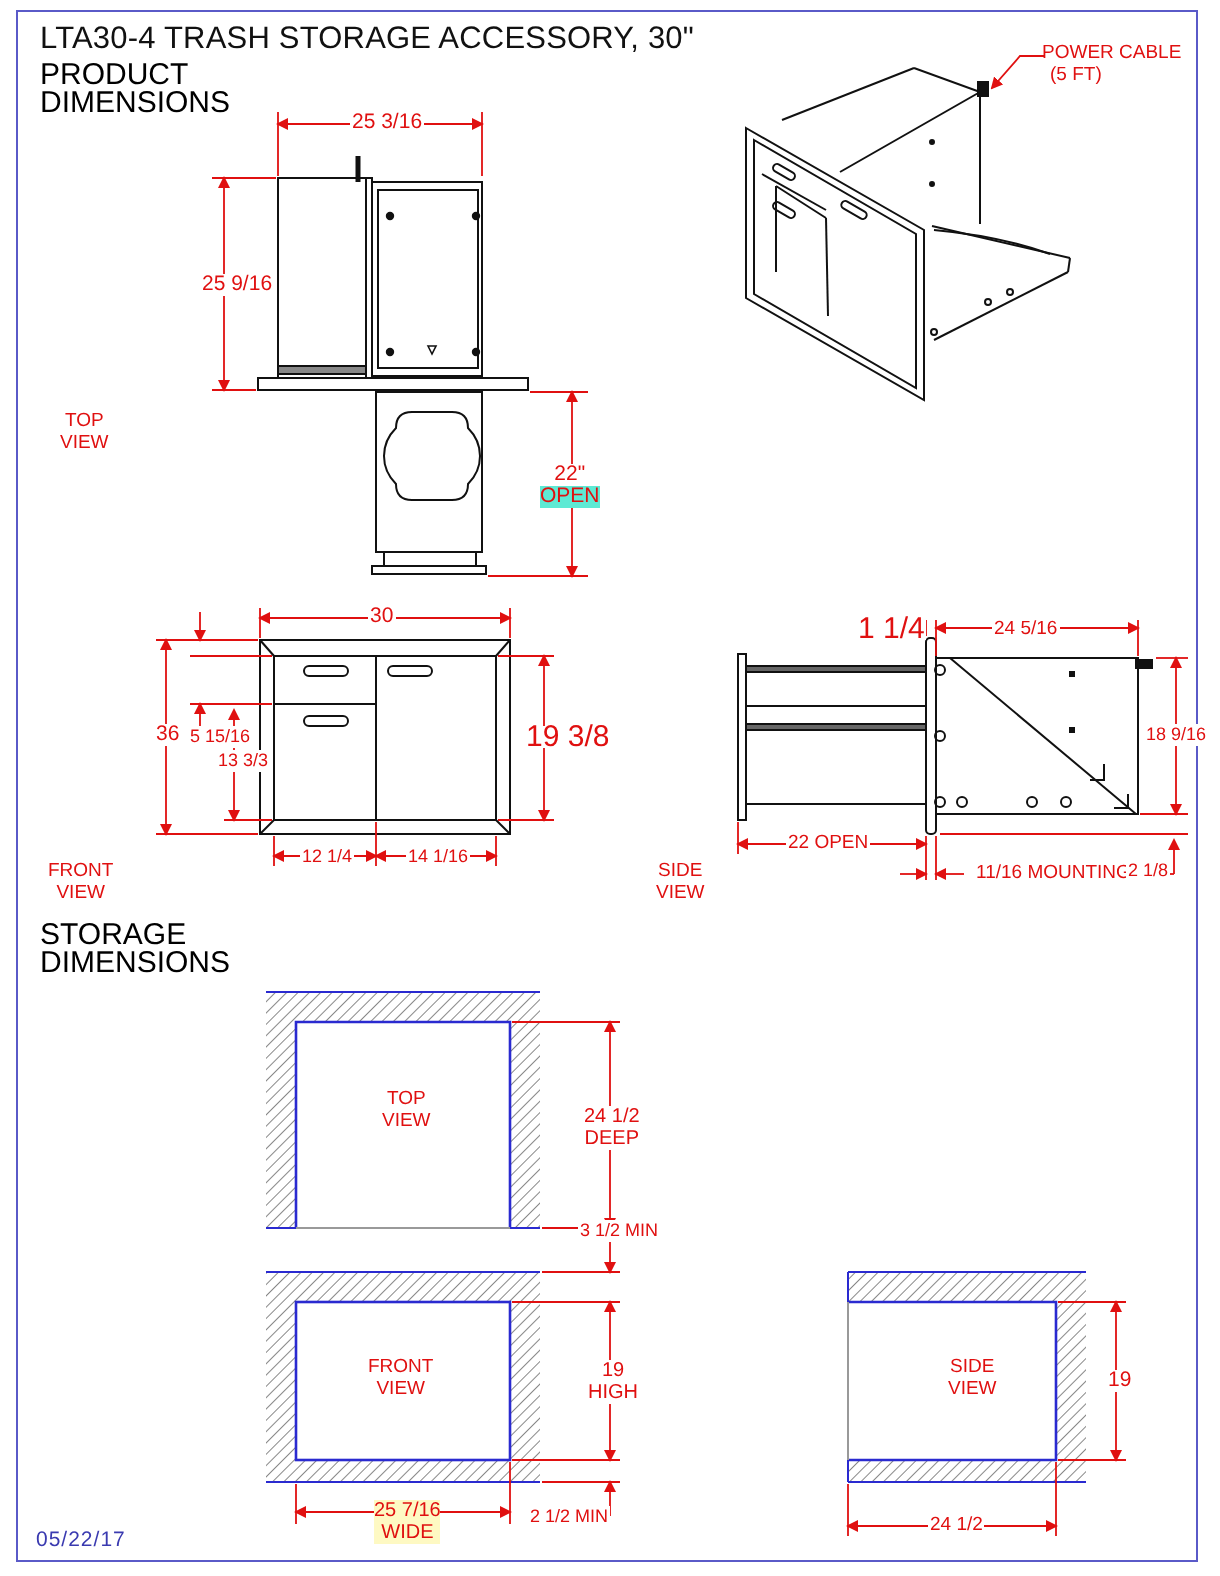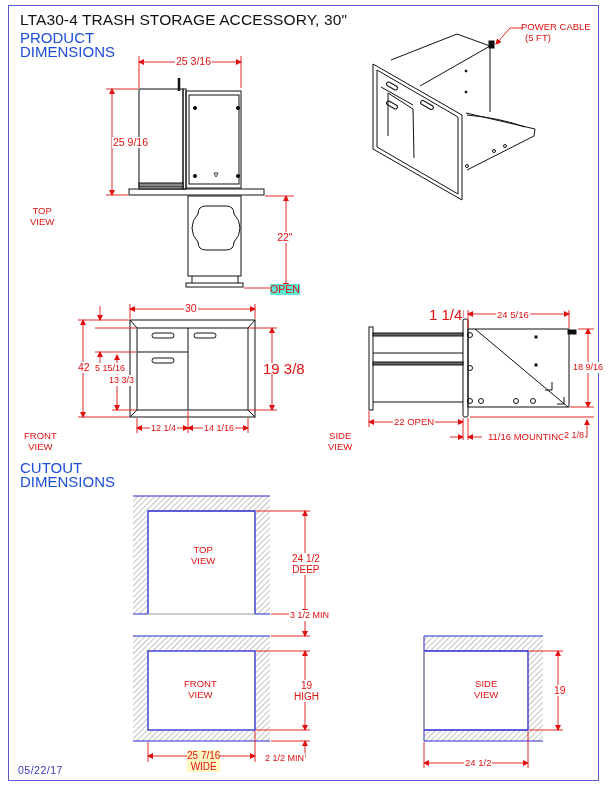--- a/index.html
+++ b/index.html
@@ -1,39 +1,39 @@
 <!DOCTYPE html>
 <html><head>
 <meta charset="utf-8">
 <style>
   html,body{margin:0;padding:0;background:#ffffff;}
   body{width:610px;height:788px;position:relative;overflow:hidden;font-family:"Liberation Sans",sans-serif;}
   .frame{position:absolute;left:8px;top:5px;width:591px;height:776px;border:1.5px solid #5a5ac8;box-sizing:border-box;}
   .title{position:absolute;left:20px;top:11px;font-size:15.5px;color:#111;letter-spacing:0.1px;white-space:nowrap;}
-  .sect{position:absolute;font-size:15px;line-height:14px;color:#1d4ed8;}
+  .sect{position:absolute;font-size:15px;line-height:14px;color:#000000;}
   .sect span{display:block;}
   .lbl{position:absolute;font-size:9.5px;line-height:11px;color:#e01010;text-align:center;white-space:nowrap;}
   .dim{position:absolute;font-size:10.5px;line-height:11px;color:#e01010;white-space:nowrap;background:#fff;padding:0 1px;}
   .date{position:absolute;left:18px;top:764px;font-size:10.5px;color:#3a3ab0;letter-spacing:0.5px;}
   svg{position:absolute;left:0;top:0;}
 </style>
 </head>
 <body>
 
 <div class="frame"></div>
 
 <div class="title">LTA30-4  TRASH STORAGE ACCESSORY, 30"</div>
 
 <div class="sect" style="left:20px;top:31px;">
   <span>PRODUCT</span>
   <span>DIMENSIONS</span>
 </div>
 
 <div class="sect" style="left:20px;top:461px;">
-  <span>CUTOUT</span>
+  <span>STORAGE</span>
   <span>DIMENSIONS</span>
 </div>
 
 <svg width="610" height="788" viewBox="0 0 610 788">
   <defs>
     <pattern id="hatch" width="4" height="4" patternUnits="userSpaceOnUse" patternTransform="rotate(45)">
       <rect width="4" height="4" fill="#fff"></rect>
       <line x1="0" y1="0" x2="0" y2="4" stroke="#888" stroke-width="1"></line>
     </pattern>
     <marker id="arr" markerWidth="6" markerHeight="6" refX="5" refY="3" orient="auto-start-reverse" markerUnits="userSpaceOnUse">
@@ -229,32 +229,32 @@
     <line x1="528" y1="731" x2="528" y2="768"></line>
   </g>
 </svg>
 
 <div class="lbl" style="left:521px;top:21px;text-align:left;">
   <div>POWER CABLE</div>
   <div style="text-align:left;padding-left:4px;">(5 FT)</div>
 </div>
 
 <div class="dim" style="left:175px;top:56px;">25 3/16</div>
-<div class="dim" style="left:100px;top:137px;margin-left:12px;">25 9/16</div>
+<div class="dim" style="left:100px;top:137px;">25 9/16</div>
 <div class="lbl" style="left:270px;top:232px;font-size:10.5px;">
   <div style="background:#fff;">22"</div>
-  <div style="background:#5eead4;margin-top:41px;">OPEN</div>
+  <div style="background:#5eead4;">OPEN</div>
 </div>
 <div class="lbl" style="left:30px;top:205px;">
   <div>TOP</div>
   <div>VIEW</div>
 </div>
 
 <div class="dim" style="left:184px;top:303px;">30</div>
-<div class="dim" style="left:77px;top:362px;">42</div>
+<div class="dim" style="left:77px;top:362px;">36</div>
 <div class="dim" style="left:94px;top:335px;font-size:9px;margin-top:28px;">5 15/16</div>
 <div class="dim" style="left:108px;top:375px;font-size:9px;">13 3/3</div>
 <div class="dim" style="left:262px;top:363px;font-size:15px;">19 3/8</div>
 <div class="dim" style="left:150px;top:423px;font-size:9px;">12 1/4</div>
 <div class="dim" style="left:203px;top:423px;font-size:9px;">14 1/16</div>
 <div class="lbl" style="left:24px;top:430px;">
   <div>FRONT</div>
   <div>VIEW</div>
 </div>
 

